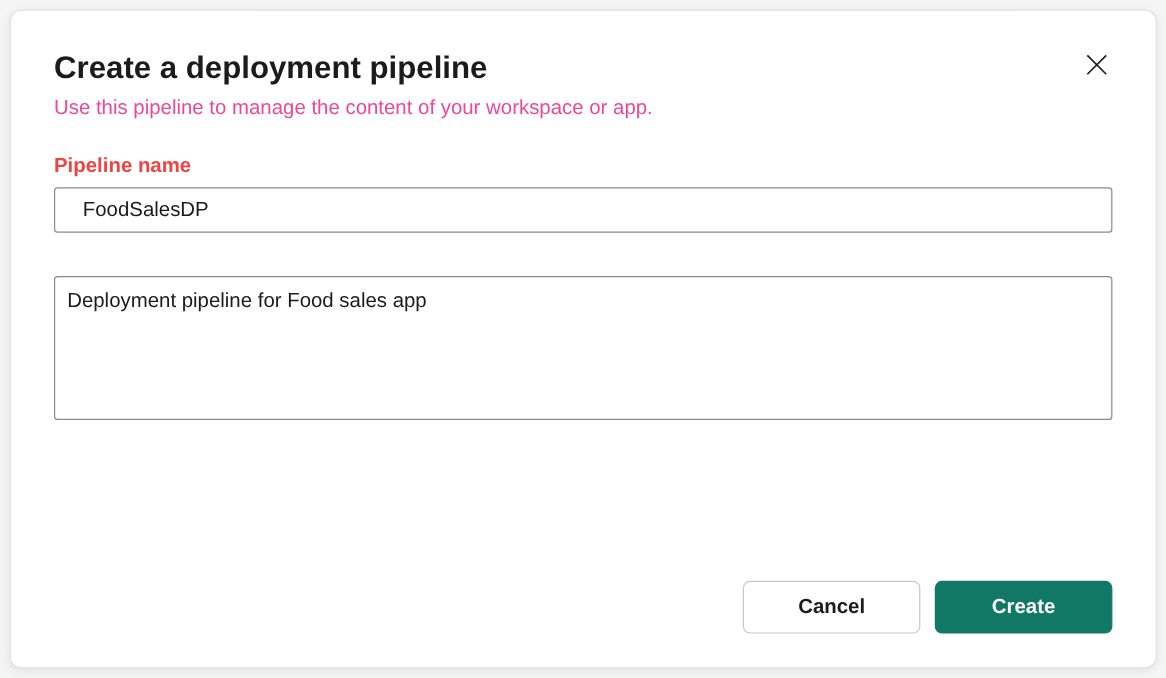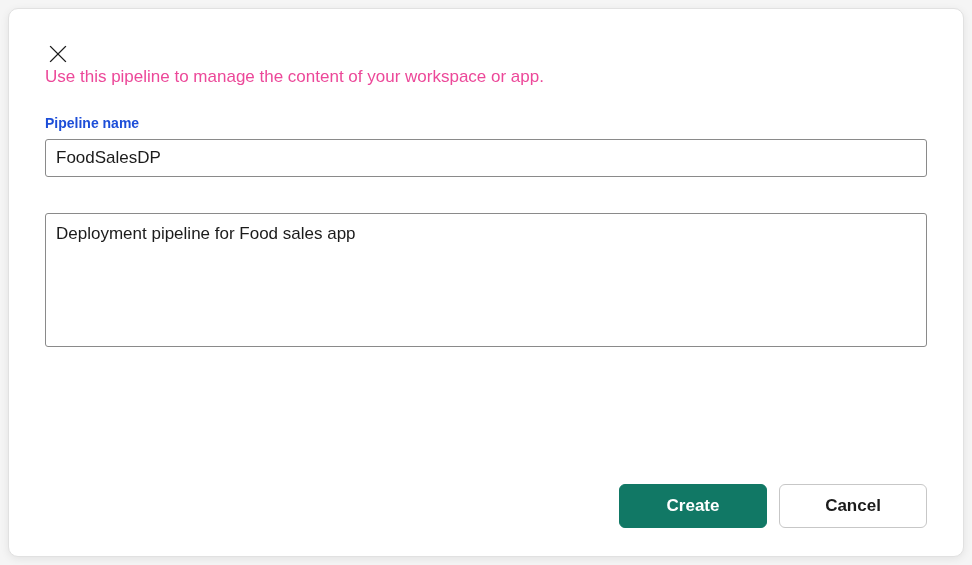--- a/index.html
+++ b/index.html
@@ -52,47 +52,47 @@
       color: #1b1b1b;
       display: flex;
       align-items: center;
       justify-content: center;
     }
     .close-btn svg {
       width: 18px;
       height: 18px;
     }
     .field-label {
-      font-size: 14px;
+      font-size: 17px;
       font-weight: 600;
-      color: #1d4ed8;
+      color: #ef4444;
       margin-bottom: 8px;
       display: block;
     }
     .text-input {
       width: 100%;
       border: 1px solid #8a8a8a;
       border-radius: 3px;
-      padding: 8px 10px;
+      padding: 8px 23px;
       font-size: 17px;
       font-family: inherit;
       color: #1b1b1b;
       background: #fff;
     }
     .textarea-input {
       width: 100%;
       border: 1px solid #8a8a8a;
       border-radius: 3px;
       padding: 10px 10px;
       font-size: 17px;
       font-family: inherit;
       color: #1b1b1b;
       background: #fff;
       resize: none;
-      height: 134px;
+      height: 120px;
     }
     .field-group-name {
       margin-bottom: 36px;
     }
     .field-group-desc {
       margin-bottom: 24px;
     }
     .footer {
       display: flex;
       justify-content: flex-end;
@@ -121,35 +121,38 @@
       background: #ffffff;
       color: #1b1b1b;
       border: 1px solid #c7c7c7;
     }
   </style>
 </head>
 <body>
 
 <div class="dialog">
   <div class="dialog-header">
+    <div>
+      <h1 class="dialog-title">Create a deployment pipeline</h1>
+    </div>
     <button class="close-btn">
       <svg viewBox="0 0 16 16" fill="none" stroke="currentColor" stroke-width="1.2">
         <line x1="1" y1="1" x2="15" y2="15"></line>
         <line x1="15" y1="1" x2="1" y2="15"></line>
       </svg>
     </button>
   </div>
   <p class="dialog-subtitle">Use this pipeline to manage the content of your workspace or app.</p>
 
   <div class="field-group-name">
     <label class="field-label">Pipeline name</label>
     <input type="text" class="text-input" value="FoodSalesDP" style="">
   </div>
 
   <div class="field-group-desc">
     <textarea class="textarea-input" style="">Deployment pipeline for Food sales app</textarea>
   </div>
 
   <div class="footer">
+    <button class="btn btn-secondary">Cancel</button>
     <button class="btn btn-primary">Create</button>
-    <button class="btn btn-secondary">Cancel</button>
   </div>
 </div>
 
 </body></html>

